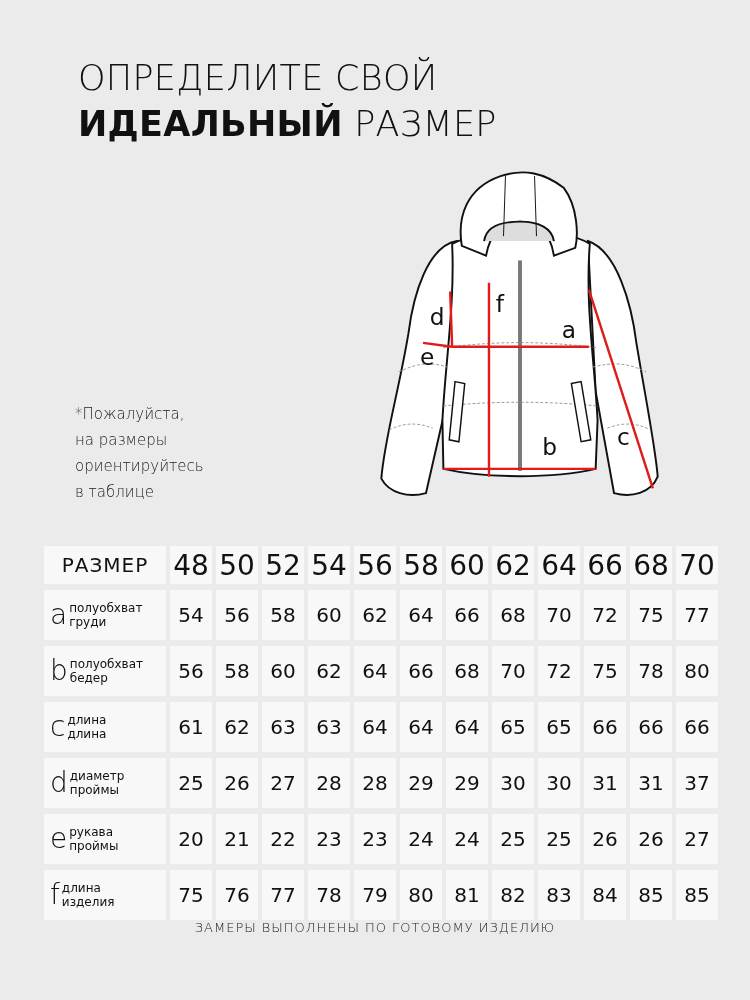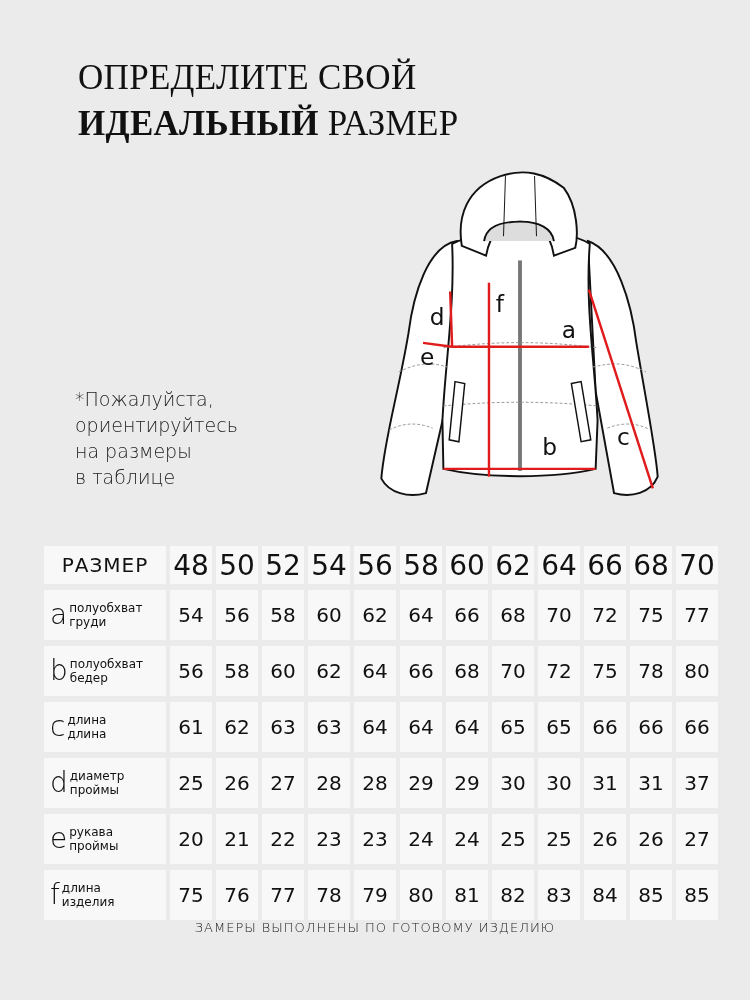--- a/index.html
+++ b/index.html
@@ -1,21 +1,21 @@
 <!DOCTYPE html>
 <html><head>
 <meta charset="utf-8">
 <style>
   * { box-sizing: border-box; margin: 0; padding: 0; }
   html, body { width: 750px; height: 1000px; background: #ebebeb; overflow: hidden; }
   body { position: relative; font-family: "DejaVu Sans", sans-serif; color: #111; }
-  .title { position: absolute; left: 78px; top: 55px; font-size: 35px; line-height: 46px; font-weight: 300; letter-spacing: 0.3px; color: #111; font-family: Liberation Serif, serif; }
+  .title { position: absolute; left: 78px; top: 55px; font-size: 35px; line-height: 46px; font-weight: 300; letter-spacing: 0.3px; color: #111; }
   .title .bold { font-weight: 700; }
   .title .line { display: block; white-space: nowrap; }
-  .note { position: absolute; left: 75px; top: 386px; font-size: 19px; line-height: 26px; color: #222; font-weight: 300; }
+  .note { position: absolute; left: 75px; top: 401px; font-size: 15px; line-height: 26px; color: #222; font-weight: 300; }
   .note span { display: block; }
   .jacket { position: absolute; left: 360px; top: 168px; width: 320px; height: 340px; }
   .size-table { position: absolute; left: 44px; top: 546px; }
   .row { display: flex; }
   .cell { background: #f8f8f8; margin-right: 4px; margin-bottom: 6px; display: flex; align-items: center; justify-content: center; font-size: 20px; color: #111; }
   .head .cell { height: 38px; font-size: 28px; }
   .body .cell { height: 50px; }
   .label-cell { width: 122px; justify-content: flex-start; padding-left: 6px; }
   .head .label-cell { justify-content: center; padding-left: 0; font-size: 20px; letter-spacing: 1px; }
   .num { width: 42px; }
@@ -76,22 +76,22 @@
     <text x="188" y="296">b</text>
     <text x="265" y="285">c</text>
     <text x="72" y="162">d</text>
     <text x="62" y="203">e</text>
     <text x="140" y="148">f</text>
   </g>
 </svg>
 
 <div class="note">
   <span>*Пожалуйста,</span>
+  <span>на размеры</span>
   <span>ориентируйтесь</span>
-  <span>на размеры</span>
   <span>в таблице</span>
 </div>
 
 <div class="size-table">
   <div class="row head">
     <div class="cell label-cell">РАЗМЕР</div>
     <div class="cell num">48</div>
     <div class="cell num">50</div>
     <div class="cell num">52</div>
     <div class="cell num">54</div>

